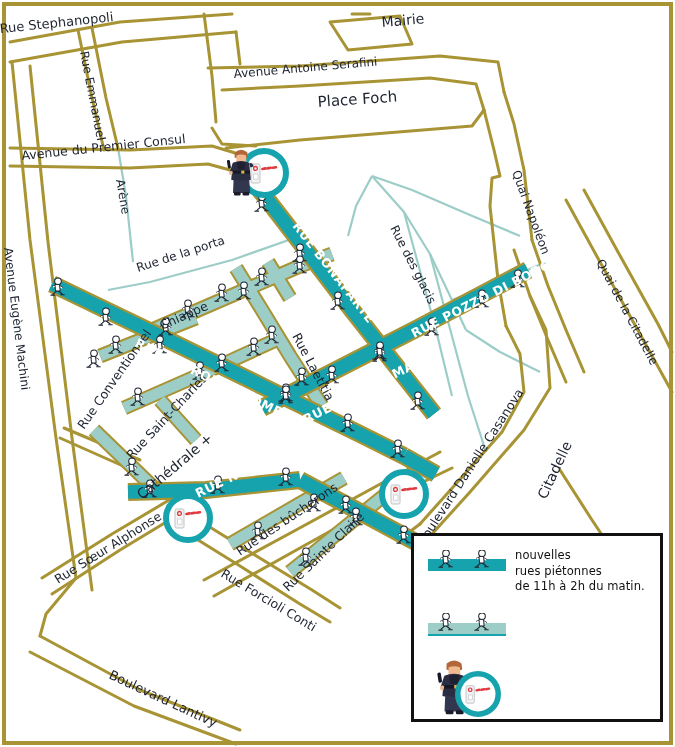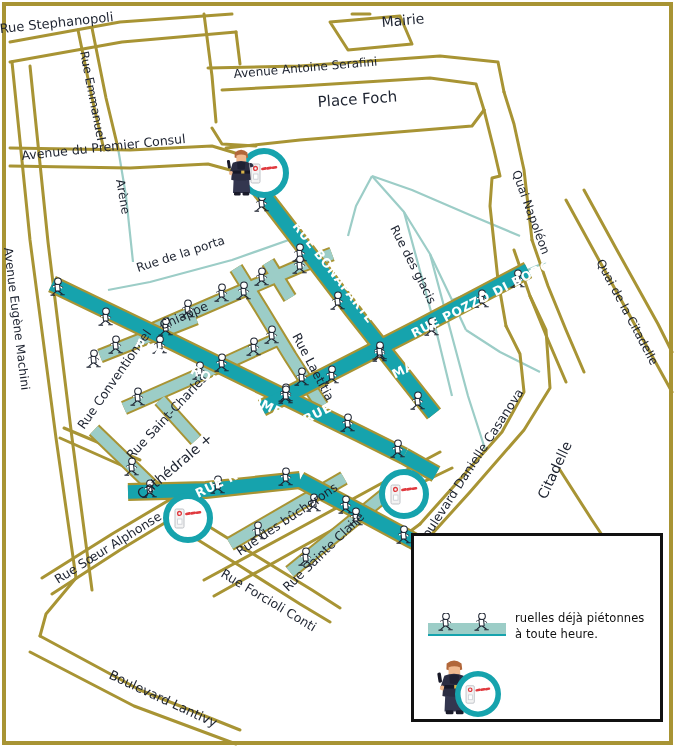--- a/index.html
+++ b/index.html
@@ -277,33 +277,45 @@
       <text x="292" y="226" transform="rotate(52 292 226)">RUE BONAPARTE</text>
       <text x="414" y="338" transform="rotate(-27 414 338)">RUE POZZO DI BORGO</text>
       <text x="306" y="424" transform="rotate(-27 306 424)">RUE ZEVACO MAIRE</text>
       <text x="134" y="346" transform="rotate(26 134 346)">RUE  DU ROI DE ROME</text>
       <text x="198" y="498" transform="rotate(-26 198 498)">RUE NOTRE-DAME</text>
     </g>
   </svg>
 
   <div class="legend-box">
 
+    <div class="legend-row" style="left:14px; top:12px;">
+      <div class="legend-swatch">
+        <div class="bar-new"></div>
+        <svg class="ped-mini a" viewBox="-10 -14 20 22">
+            <use href="#ped" x="0" y="-2"></use>
+          </svg>
+        <svg class="ped-mini b" viewBox="-10 -14 20 22">
+            <use href="#ped" x="0" y="-2"></use>
+          </svg>
+      </div>
+      <div class="legend-text">nouvelles
+rues piétonnes
+de 11h à 2h du matin.</div>
+    </div>
 
     <div class="legend-row" style="left:14px; top:75px;">
       <div class="legend-swatch">
         <div class="bar-old"></div>
         <svg class="ped-mini a" viewBox="-10 -14 20 22">
             <use href="#ped" x="0" y="-2"></use>
           </svg>
         <svg class="ped-mini b" viewBox="-10 -14 20 22">
             <use href="#ped" x="0" y="-2"></use>
           </svg>
       </div>
-      <div class="legend-text">ruelles déjà piétonnes
-à toute heure.</div>
     </div>
 
     <div class="legend-row" style="left:14px; top:120px;">
       <div class="guard-wrap">
         <svg viewBox="0 0 78 62" width="78" height="62">
           <use href="#officer" x="24" y="22" transform="scale(1.18) translate(-2 -2)"></use>
           <g transform="translate(50 38) scale(0.92)">
               <use href="#barrier" x="0" y="0"></use>
             </g>
         </svg>

